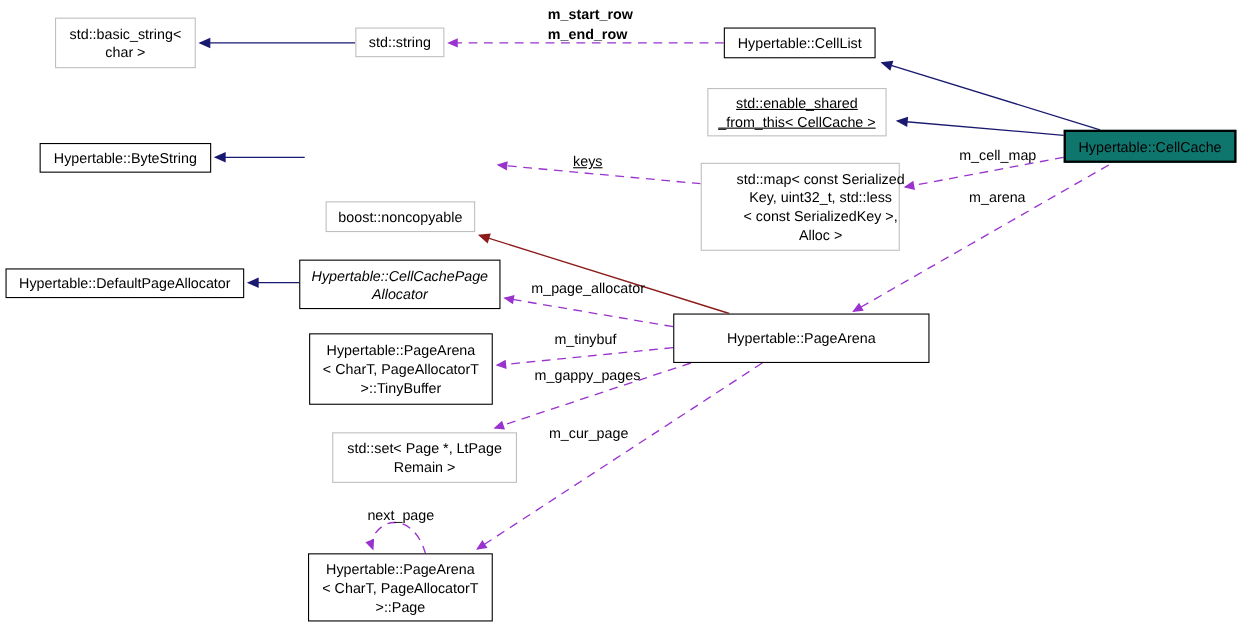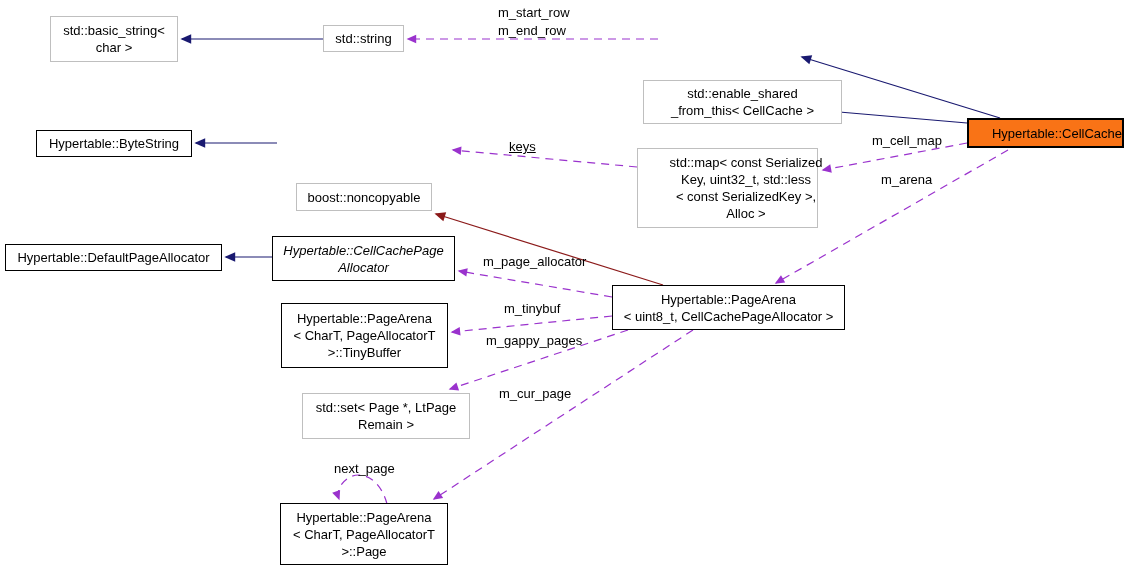--- a/index.html
+++ b/index.html
@@ -9,21 +9,21 @@
     overflow:hidden;
   }
   .edges{position:absolute;left:0;top:0;width:1128px;height:573px;}
   .node{
     position:absolute;box-sizing:border-box;background:#ffffff;
     border:1px solid #000000;display:flex;flex-direction:column;
     justify-content:center;align-items:center;text-align:center;
     line-height:17px;white-space:nowrap;z-index:2;
   }
   .node.ext{border-color:#bfbfbf;}
-  .node.current{background:#f97316;border-width:2px;align-items:flex-end;}
+  .node.current{background:#0f766e;border-width:2px;}
   .node span{display:block;}
   .edge-label{
     position:absolute;white-space:nowrap;line-height:18px;z-index:3;
   }
   path.inherit{stroke:#191970;stroke-width:1.2;fill:none;}
   path.inherit-priv{stroke:#8b1a1a;stroke-width:1.2;fill:none;}
   path.usage{stroke:#9a32cd;stroke-width:1.2;fill:none;stroke-dasharray:8 6;}
 </style>
 </head>
 <body>
@@ -64,22 +64,25 @@
 
   <div class="node ext" style="left:50px;top:16px;width:128px;height:46px;">
     <span>std::basic_string&lt;</span>
     <span>char &gt;</span>
   </div>
 
   <div class="node ext" style="left:323px;top:25px;width:81px;height:27px;">
     <span>std::string</span>
   </div>
 
+  <div class="node" style="left:658px;top:25px;width:138px;height:28px;">
+    <span>Hypertable::CellList</span>
+  </div>
 
-  <div class="node ext" style="left:643px;top:80px;width:199px;height:44px;">
+  <div class="node ext" style="left:643px;top:80px;width:163px;height:44px;text-decoration:underline;">
     <span>std::enable_shared</span>
     <span>_from_this&lt; CellCache &gt;</span>
   </div>
 
   <div class="node current" style="left:967px;top:118px;width:157px;height:30px;">
     <span>Hypertable::CellCache</span>
   </div>
 
   <div class="node" style="left:36px;top:130px;width:156px;height:27px;">
     <span>Hypertable::ByteString</span>
@@ -101,45 +104,44 @@
     <span>boost::noncopyable</span>
   </div>
 
   <div class="node" style="left:272px;top:236px;width:183px;height:45px;font-style:italic;">
     <span>Hypertable::CellCachePage</span>
     <span>Allocator</span>
   </div>
 
   <div class="node" style="left:612px;top:285px;width:233px;height:45px;">
     <span>Hypertable::PageArena</span>
-    <span>&lt; uint8_t, CellCachePageAllocator &gt;</span>
   </div>
 
   <div class="node" style="left:281px;top:303px;width:167px;height:65px;">
     <span>Hypertable::PageArena</span>
     <span>&lt; CharT, PageAllocatorT</span>
     <span>&gt;::TinyBuffer</span>
   </div>
 
   <div class="node ext" style="left:280px;top:393px;width:168px;height:46px;margin-left:22px;">
     <span>std::set&lt; Page *, LtPage</span>
     <span>Remain &gt;</span>
   </div>
 
   <div class="node" style="left:280px;top:503px;width:168px;height:62px;">
     <span>Hypertable::PageArena</span>
     <span>&lt; CharT, PageAllocatorT</span>
     <span>&gt;::Page</span>
   </div>
 
-  <div class="edge-label" style="left:498px;top:4px;">
+  <div class="edge-label" style="left:498px;top:4px;font-weight:bold;">
     <span style="display:block;">m_start_row</span>
     <span style="display:block;">m_end_row</span>
   </div>
-  <div class="edge-label" style="left:509px;top:138px;text-decoration:underline;">keys</div>
+  <div class="edge-label" style="left:521px;top:138px;text-decoration:underline;">keys</div>
   <div class="edge-label" style="left:872px;top:132px;">m_cell_map</div>
   <div class="edge-label" style="left:881px;top:171px;">m_arena</div>
   <div class="edge-label" style="left:483px;top:253px;text-align:center;">m_page_allocator</div>
   <div class="edge-label" style="left:504px;top:300px;">m_tinybuf</div>
   <div class="edge-label" style="left:486px;top:332px;">m_gappy_pages</div>
   <div class="edge-label" style="left:499px;top:385px;text-align:center;">m_cur_page</div>
   <div class="edge-label" style="left:334px;top:460px;">next_page</div>
 
 </div>
 

